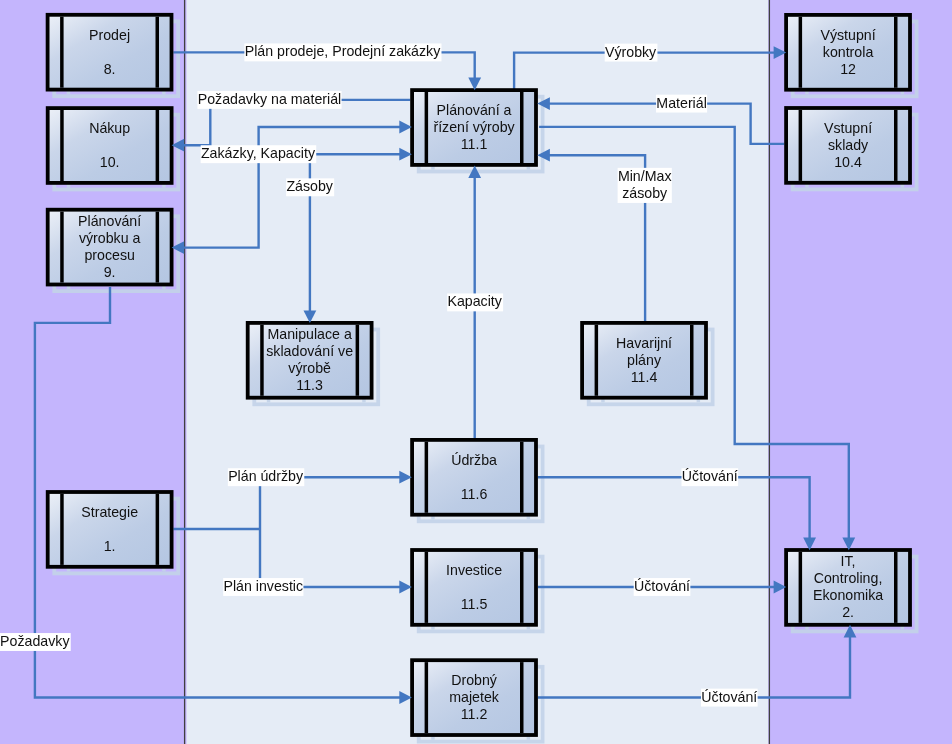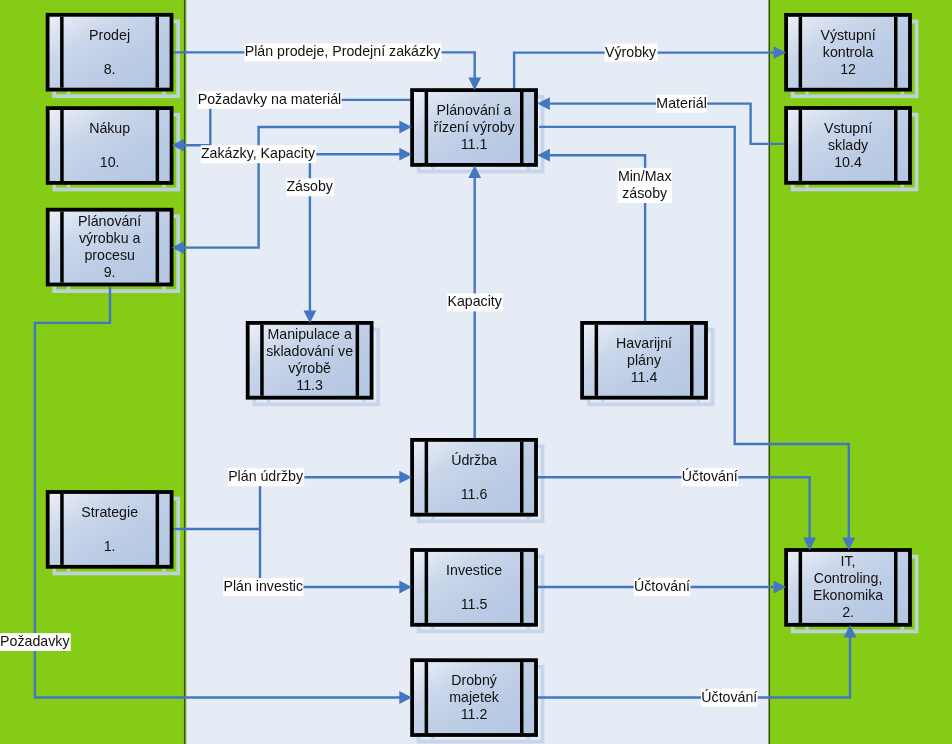--- a/index.html
+++ b/index.html
@@ -1,18 +1,18 @@
 <!DOCTYPE html>
 <html><head>
 <meta charset="utf-8">
 <title>Plánování a řízení výroby</title>
 <style>
   html,body{margin:0;padding:0;background:#ffffff;}
   body{width:952px;height:744px;overflow:hidden;font-family:"Liberation Sans",sans-serif;}
-  #stage{position:relative;width:952px;height:744px;background:#84cc16;}
+  #stage{position:relative;width:952px;height:744px;background:#c4b5fd;}
   svg{display:block;}
   text{font-family:"Liberation Sans",sans-serif;}
   .boxtext{font-size:14.2px;fill:#111111;text-anchor:middle;dominant-baseline:alphabetic;}
   .edgetext{font-size:14.2px;fill:#111111;}
 </style>
 </head>
 <body>
 
 <div id="stage">
   <svg id="diagram" width="952" height="744" viewBox="0 0 952 744" xmlns="http://www.w3.org/2000/svg">

